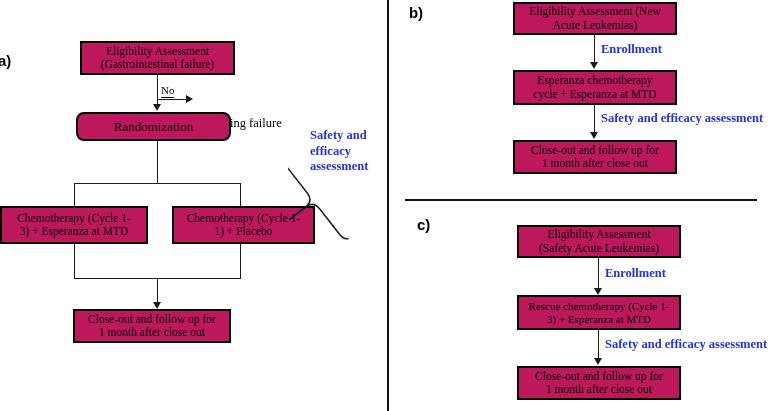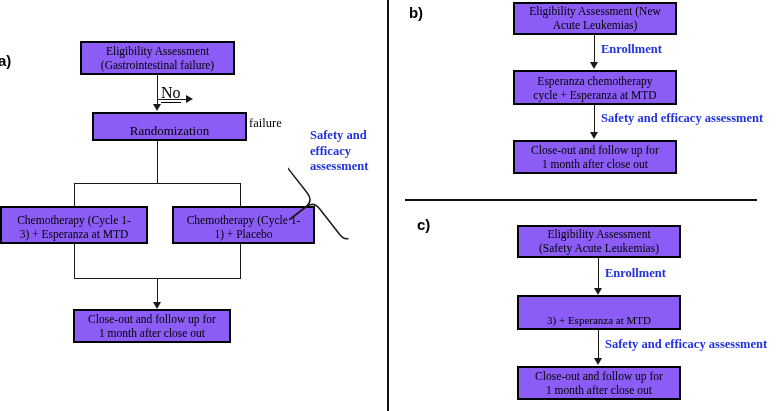--- a/index.html
+++ b/index.html
@@ -15,24 +15,24 @@
     background: #ffffff;
     overflow: hidden;
     font-family: "Liberation Serif", "DejaVu Serif", serif;
     color: #000000;
   }
 
   
   .node {
     position: absolute;
     box-sizing: border-box;
-    background: #8b5cf6;
+    background: #be185d;
     border: 2.5px solid #000000;
     display: flex;
-    align-items: flex-end;
+    align-items: center;
     justify-content: center;
     text-align: center;
     line-height: 1.16;
     font-family: "Liberation Serif", "DejaVu Serif", serif;
     color: #000;
     padding: 1px 3px;
   }
   .node span { display: block; width: 100%; }
 
   
@@ -81,21 +81,21 @@
     position: absolute;
     font-family: "Liberation Serif", "DejaVu Serif", serif;
     font-size: 12.5px;
     color: #000;
     white-space: nowrap;
     margin-top: 24px;
   }
   .label-no {
     position: absolute;
     font-family: "Liberation Serif", "DejaVu Serif", serif;
-    font-size: 16px;
+    font-size: 11px;
     color: #000;
     white-space: nowrap;
     border-bottom: 1.3px solid #000;
     padding-bottom: 0px;
     line-height: 1.05;
   }
 
   
   .label-blue {
     position: absolute;
@@ -143,21 +143,21 @@
 
   <div class="vline" style="left:157px; top:75px; height:31px;"></div>
   <div class="arrow-down" style="left:153px; top:104px;"></div>
 
   <div class="label-no" style="left:161px; top:85px;">No</div>
 
   <div class="hline" style="left:157px; top:99px; width:31px;"></div>
   <div class="arrow-right" style="left:186px; top:95px;"></div>
   <div class="label-black" style="left:196px; top:92px;">Screening failure</div>
 
-  <div class="node" style="left:92px; top:112px; width:155px; height:29px; font-size:13px;">
+  <div class="node" style="left:76px; top:112px; width:155px; height:29px; font-size:13px;border-radius:8px;">
     <span>Randomization</span>
   </div>
 
   <div class="vline vline-thin" style="left:157px; top:141px; height:43px;"></div>
   <div class="hline hline-thin" style="left:74px; top:183px; width:167px;"></div>
   <div class="vline vline-thin" style="left:74px; top:183px; height:24px;"></div>
   <div class="vline vline-thin" style="left:240px; top:183px; height:24px;"></div>
 
   <div class="node" style="left:0px; top:206px; width:148px; height:38px; font-size:11.5px;">
     <span>
@@ -240,20 +240,21 @@
       <span>(Safety Acute Leukemias)</span>
     </span>
   </div>
 
   <div class="vline" style="left:598px; top:258px; height:32px;"></div>
   <div class="arrow-down" style="left:594px; top:288px;"></div>
   <div class="label-blue" style="left:605px; top:266px; font-size:12.5px;">Enrollment</div>
 
   <div class="node" style="left:517px; top:295px; width:164px; height:35px; font-size:11px;">
     <span>
+      <span>Rescue chemotherapy (Cycle 1-</span>
       <span>3) + Esperanza at MTD</span>
     </span>
   </div>
 
   <div class="vline" style="left:598px; top:330px; height:31px;"></div>
   <div class="arrow-down" style="left:594px; top:358px;"></div>
   <div class="label-blue" style="left:605px; top:337px; font-size:12.5px;">Safety and efficacy assessment</div>
 
   <div class="node" style="left:517px; top:366px; width:164px; height:34px; font-size:11.5px;">
     <span>

